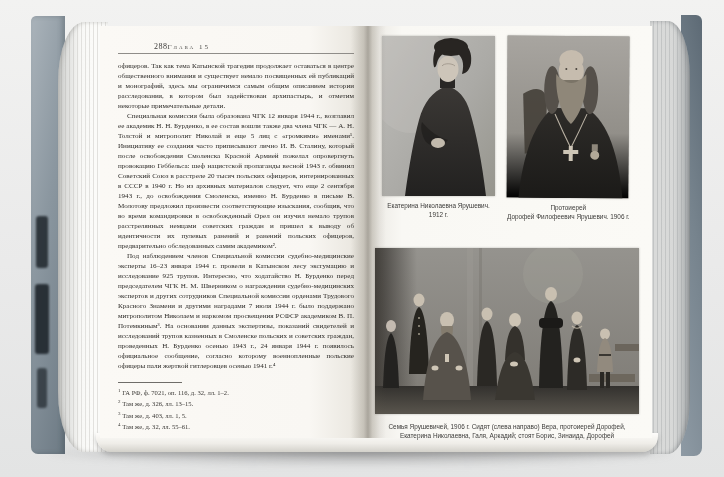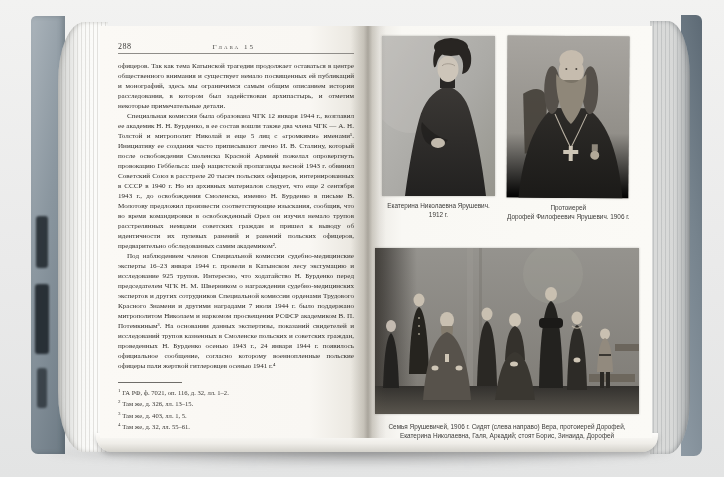--- a/index.html
+++ b/index.html
@@ -68,23 +68,23 @@
     left:368px;width:284px;
     background:linear-gradient(90deg,#d9d5cc 0%,#efede8 4%,#f9f8f4 12%,#fbfaf6 100%);
     box-sizing:border-box;padding:8px 0 0 0;
   }
   .gutter{
     position:absolute;left:350px;top:26px;width:36px;height:412px;z-index:4;pointer-events:none;
     background:linear-gradient(90deg,transparent 0%,rgba(92,86,74,.18) 38%,rgba(60,55,46,.30) 50%,rgba(92,86,74,.16) 62%,transparent 100%);
   }
 
   
-  .page-header{display:flex;align-items:baseline;color:#3b3a38;}
+  .page-header{display:flex;align-items:baseline;color:#3b3a38;margin-left:36px;}
   .pagenum{font-size:8px;letter-spacing:.5px;}
-  .chapter{flex:1;text-align:center;font-size:7px;font-variant:small-caps;letter-spacing:2px;color:#4a4947;}
+  .chapter{flex:1;text-align:left;font-size:7px;font-variant:small-caps;letter-spacing:2px;color:#4a4947;}
   .chapter-spacer{width:18px;}
   .header-rule{height:1px;background:#8f8d89;margin-top:2px;margin-bottom:7px;}
   .body-text{color:#2e2c29;font-size:7.1px;line-height:10px;text-align:justify;}
   .para{margin:0;}
   .para.indent{text-indent:9px;}
   .footnotes{position:absolute;left:18px;right:16px;bottom:6px;color:#3a3835;}
   .fn-rule{width:64px;height:1px;background:#6f6d69;margin-bottom:3px;}
   .fn{font-size:6.6px;line-height:9.4px;}
   .fn sup{font-size:5px;}
 

